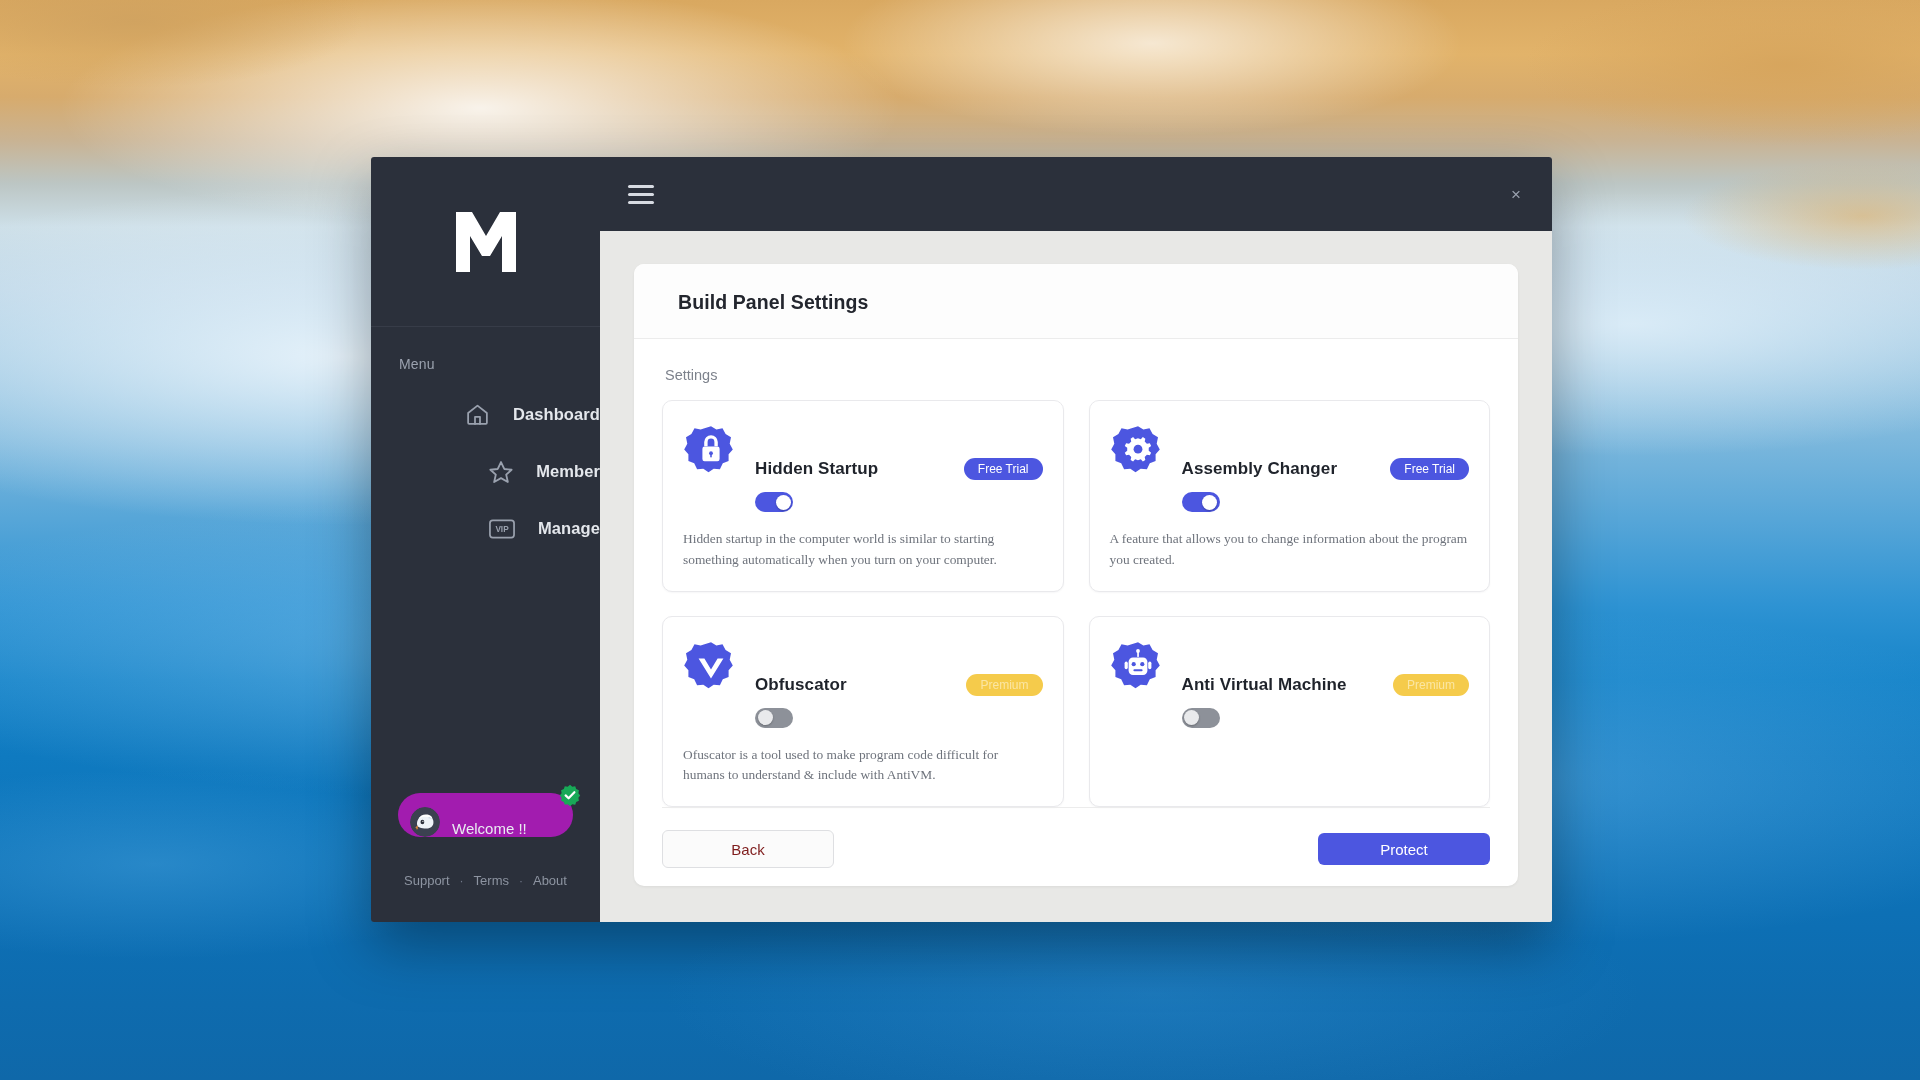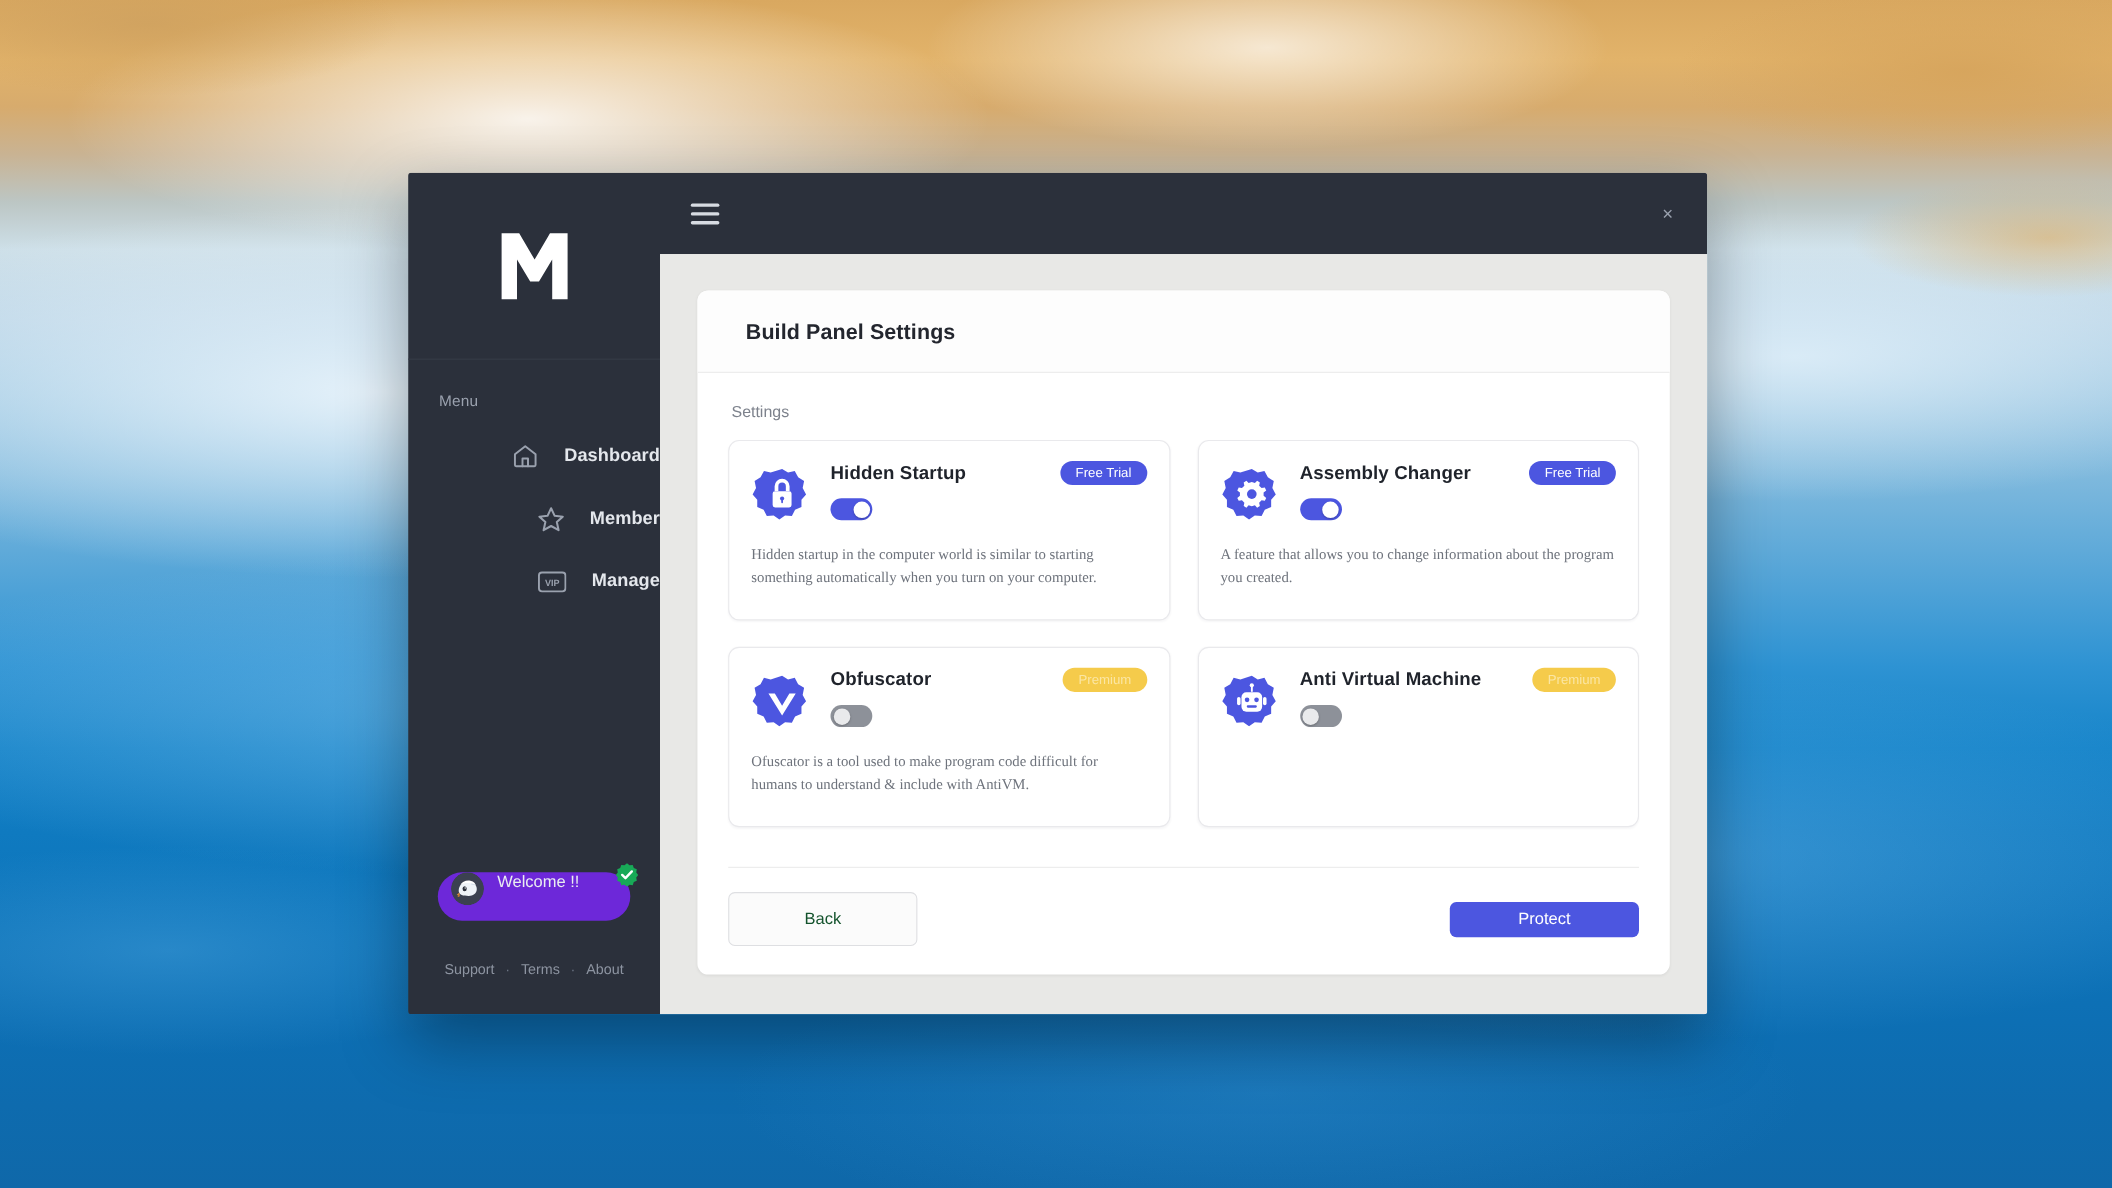--- a/index.html
+++ b/index.html
@@ -126,23 +126,23 @@
   .sidebar-spacer { flex: 1 1 auto; }
 
   .welcome-wrap {
     position: relative;
     margin: 0 27px 0 27px;
     padding-bottom: 6px;
   }
   .welcome-pill {
     position: relative;
     display: flex;
-    align-items: flex-start;
+    align-items: flex-end;
     height: 44px;
-    background: #6d28d9;
+    background: #a21caf;
     border-radius: 22px;
     padding: 0 20px 0 12px;
     cursor: pointer;
   }
   .avatar {
     width: 30px; height: 30px;
     flex: 0 0 30px;
     margin-right: 12px;
     border-radius: 50%;
     overflow: hidden;
@@ -282,20 +282,21 @@
     flex: 0 0 56px;
     margin-right: 16px;
     margin-top: 2px;
   }
   .fc-icon svg { display: block; width: 56px; height: 56px; }
   .fc-mid { flex: 1 1 auto; min-width: 0; }
   .fc-headrow {
     display: flex;
     align-items: center;
     justify-content: space-between;
+    margin-top: 39px;
   }
   .fc-title {
     font-size: 17px;
     font-weight: 700;
     color: #1f232b;
     letter-spacing: 0.1px;
   }
   .badge {
     font-size: 12px;
     font-weight: 500;
@@ -348,24 +349,24 @@
   }
   .btn {
     font-size: 15px;
     border-radius: 6px;
     cursor: pointer;
     border: none;
     font-family: "Liberation Sans", sans-serif;
   }
   .btn-back {
     width: 172px;
-    height: 49px;
+    height: 38px;
     background: #fbfbfb;
     border: 1px solid #dedfe2;
-    color: #14532d;
+    color: #7f1d1d;
   }
   .btn-protect {
     width: 172px;
     height: 32px;
     background: #4c56e0;
     color: #ffffff;
   }
 </style>
 </head>
 <body>

